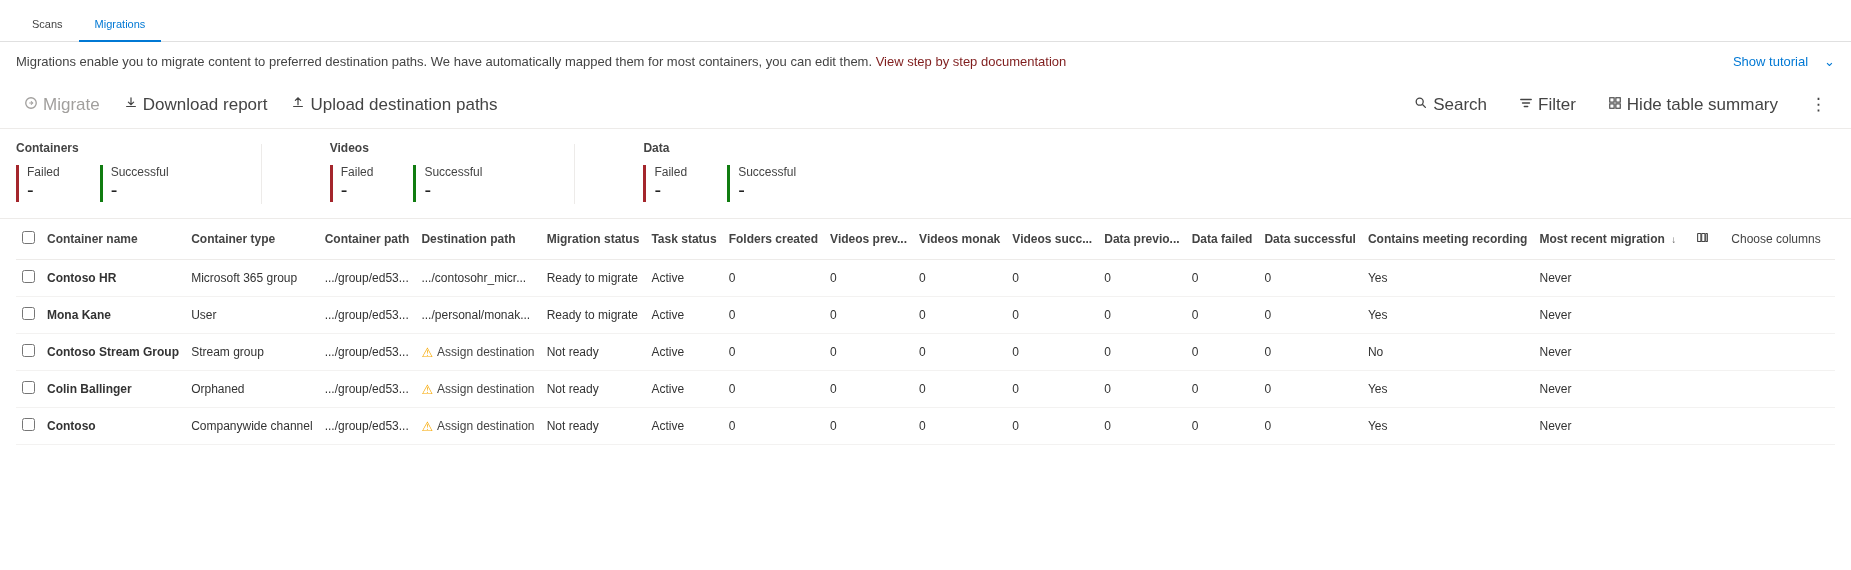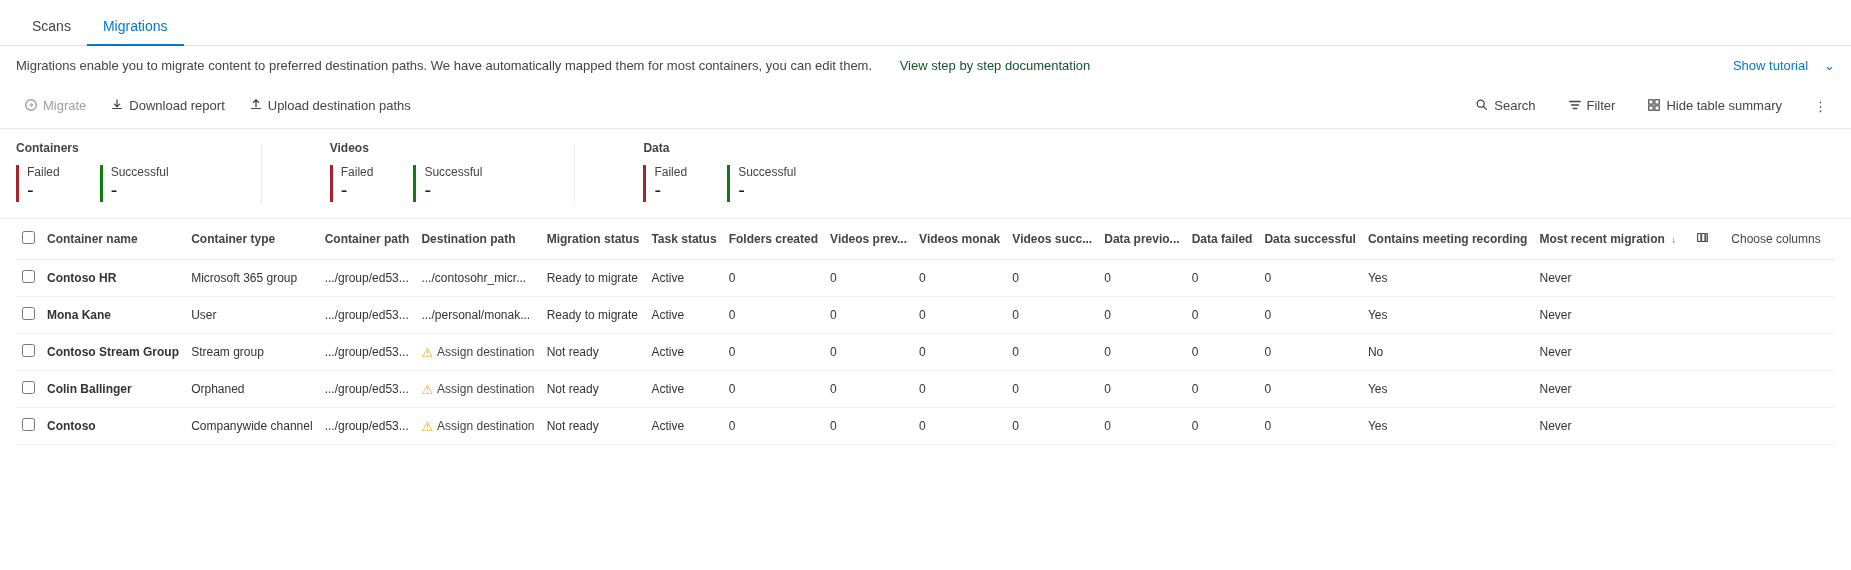--- a/index.html
+++ b/index.html
@@ -1,29 +1,29 @@
 <!DOCTYPE html>
 <html><head>
   <meta charset="utf-8">
   <style>
     * { box-sizing: border-box; margin: 0; padding: 0; }
     body { font-family: 'Segoe UI', Arial, sans-serif; font-size: 13px; color: #222; background: #fff; overflow-x: auto; }
     
     .top-nav { display: flex; align-items: center; padding: 8px 16px 0 16px; border-bottom: 1px solid #e0e0e0; }
-    .tab { padding: 10px 16px; cursor: pointer; font-size: 14px; color: #444; border-bottom: 2px solid transparent; margin-bottom: -1px; }
+    .tab { padding: 10px 16px; cursor: pointer; font-size: 11px; color: #444; border-bottom: 2px solid transparent; margin-bottom: -1px; }
     .tab.active { color: #0078d4; border-bottom: 2px solid #0078d4; font-weight: 500; }
 
     .info-bar { display: flex; justify-content: space-between; align-items: center; padding: 12px 16px; font-size: 13px; color: #444; background: #fff; }
-    .info-bar a { color: #14532d; text-decoration: none; margin-left: 24px; }
+    .info-bar a { color: #7f1d1d; text-decoration: none; }
     .show-tutorial { color: #0078d4; cursor: pointer; font-size: 13px; display: flex; align-items: center; gap: 16px; font-weight: 500; }
 
     .toolbar { display: flex; align-items: center; justify-content: space-between; padding: 8px 16px; border-bottom: 1px solid #edebe9; }
     .toolbar-left { display: flex; align-items: center; gap: 8px; }
     .toolbar-right { display: flex; align-items: center; gap: 16px; }
-    .toolbar-btn { display: flex; align-items: flex-start; gap: 5px; background: none; border: none; cursor: pointer; font-size: 13px; color: #444; padding: 5px 8px; border-radius: 2px; }
+    .toolbar-btn { display: flex; align-items: flex-start; gap: 5px; background: none; border: none; cursor: pointer; font-size: 17px; color: #444; padding: 5px 8px; border-radius: 2px; }
     .toolbar-btn.disabled { color: #a19f9d; cursor: default; }
     .toolbar-btn svg { width: 14px; height: 14px; }
 
     .summary-section { padding: 12px 16px; border-bottom: 1px solid #edebe9; }
     .summary-card { padding: 4px 24px 4px 0; }
     .summary-card-inner { border-left: 3px solid #a4262c; padding-left: 8px; }
     .summary-card-inner.green { border-left-color: #107c10; }
     .summary-card-label { font-size: 12px; color: #444; }
     .summary-card-value { font-size: 20px; font-weight: 300; color: #222; }
     .summary-divider { width: 1px; background: #edebe9; margin: 0 24px; }

